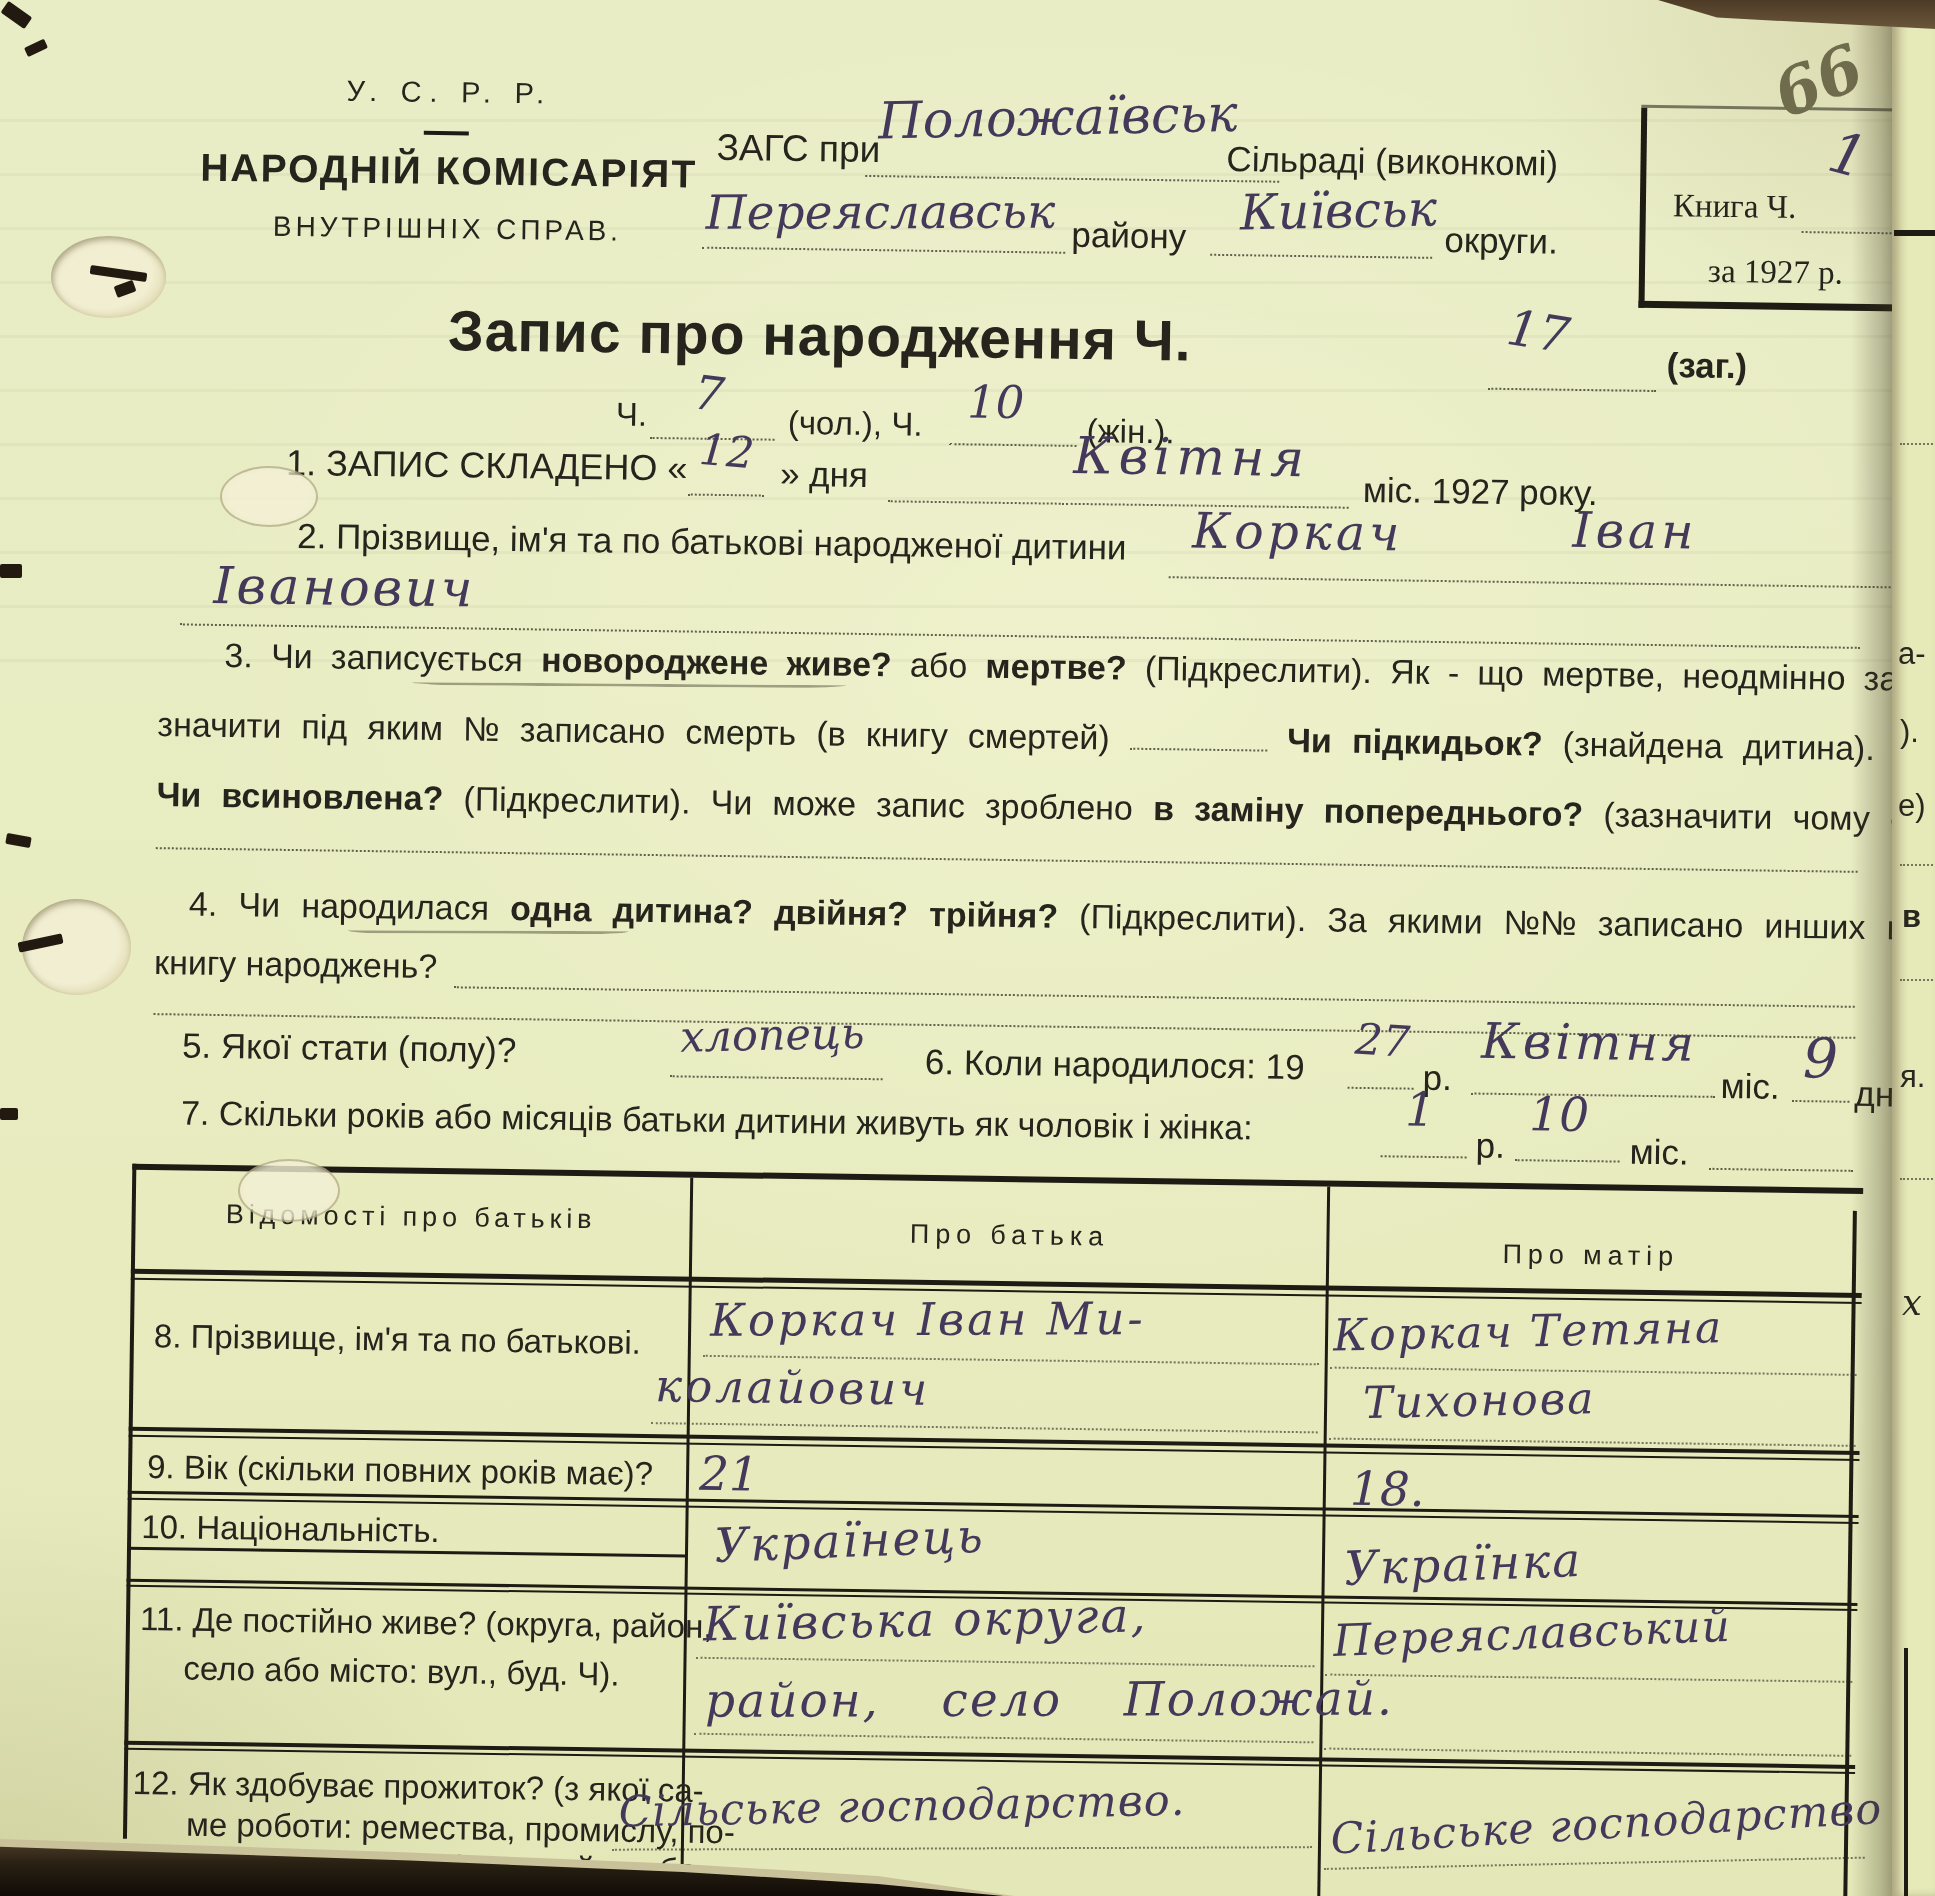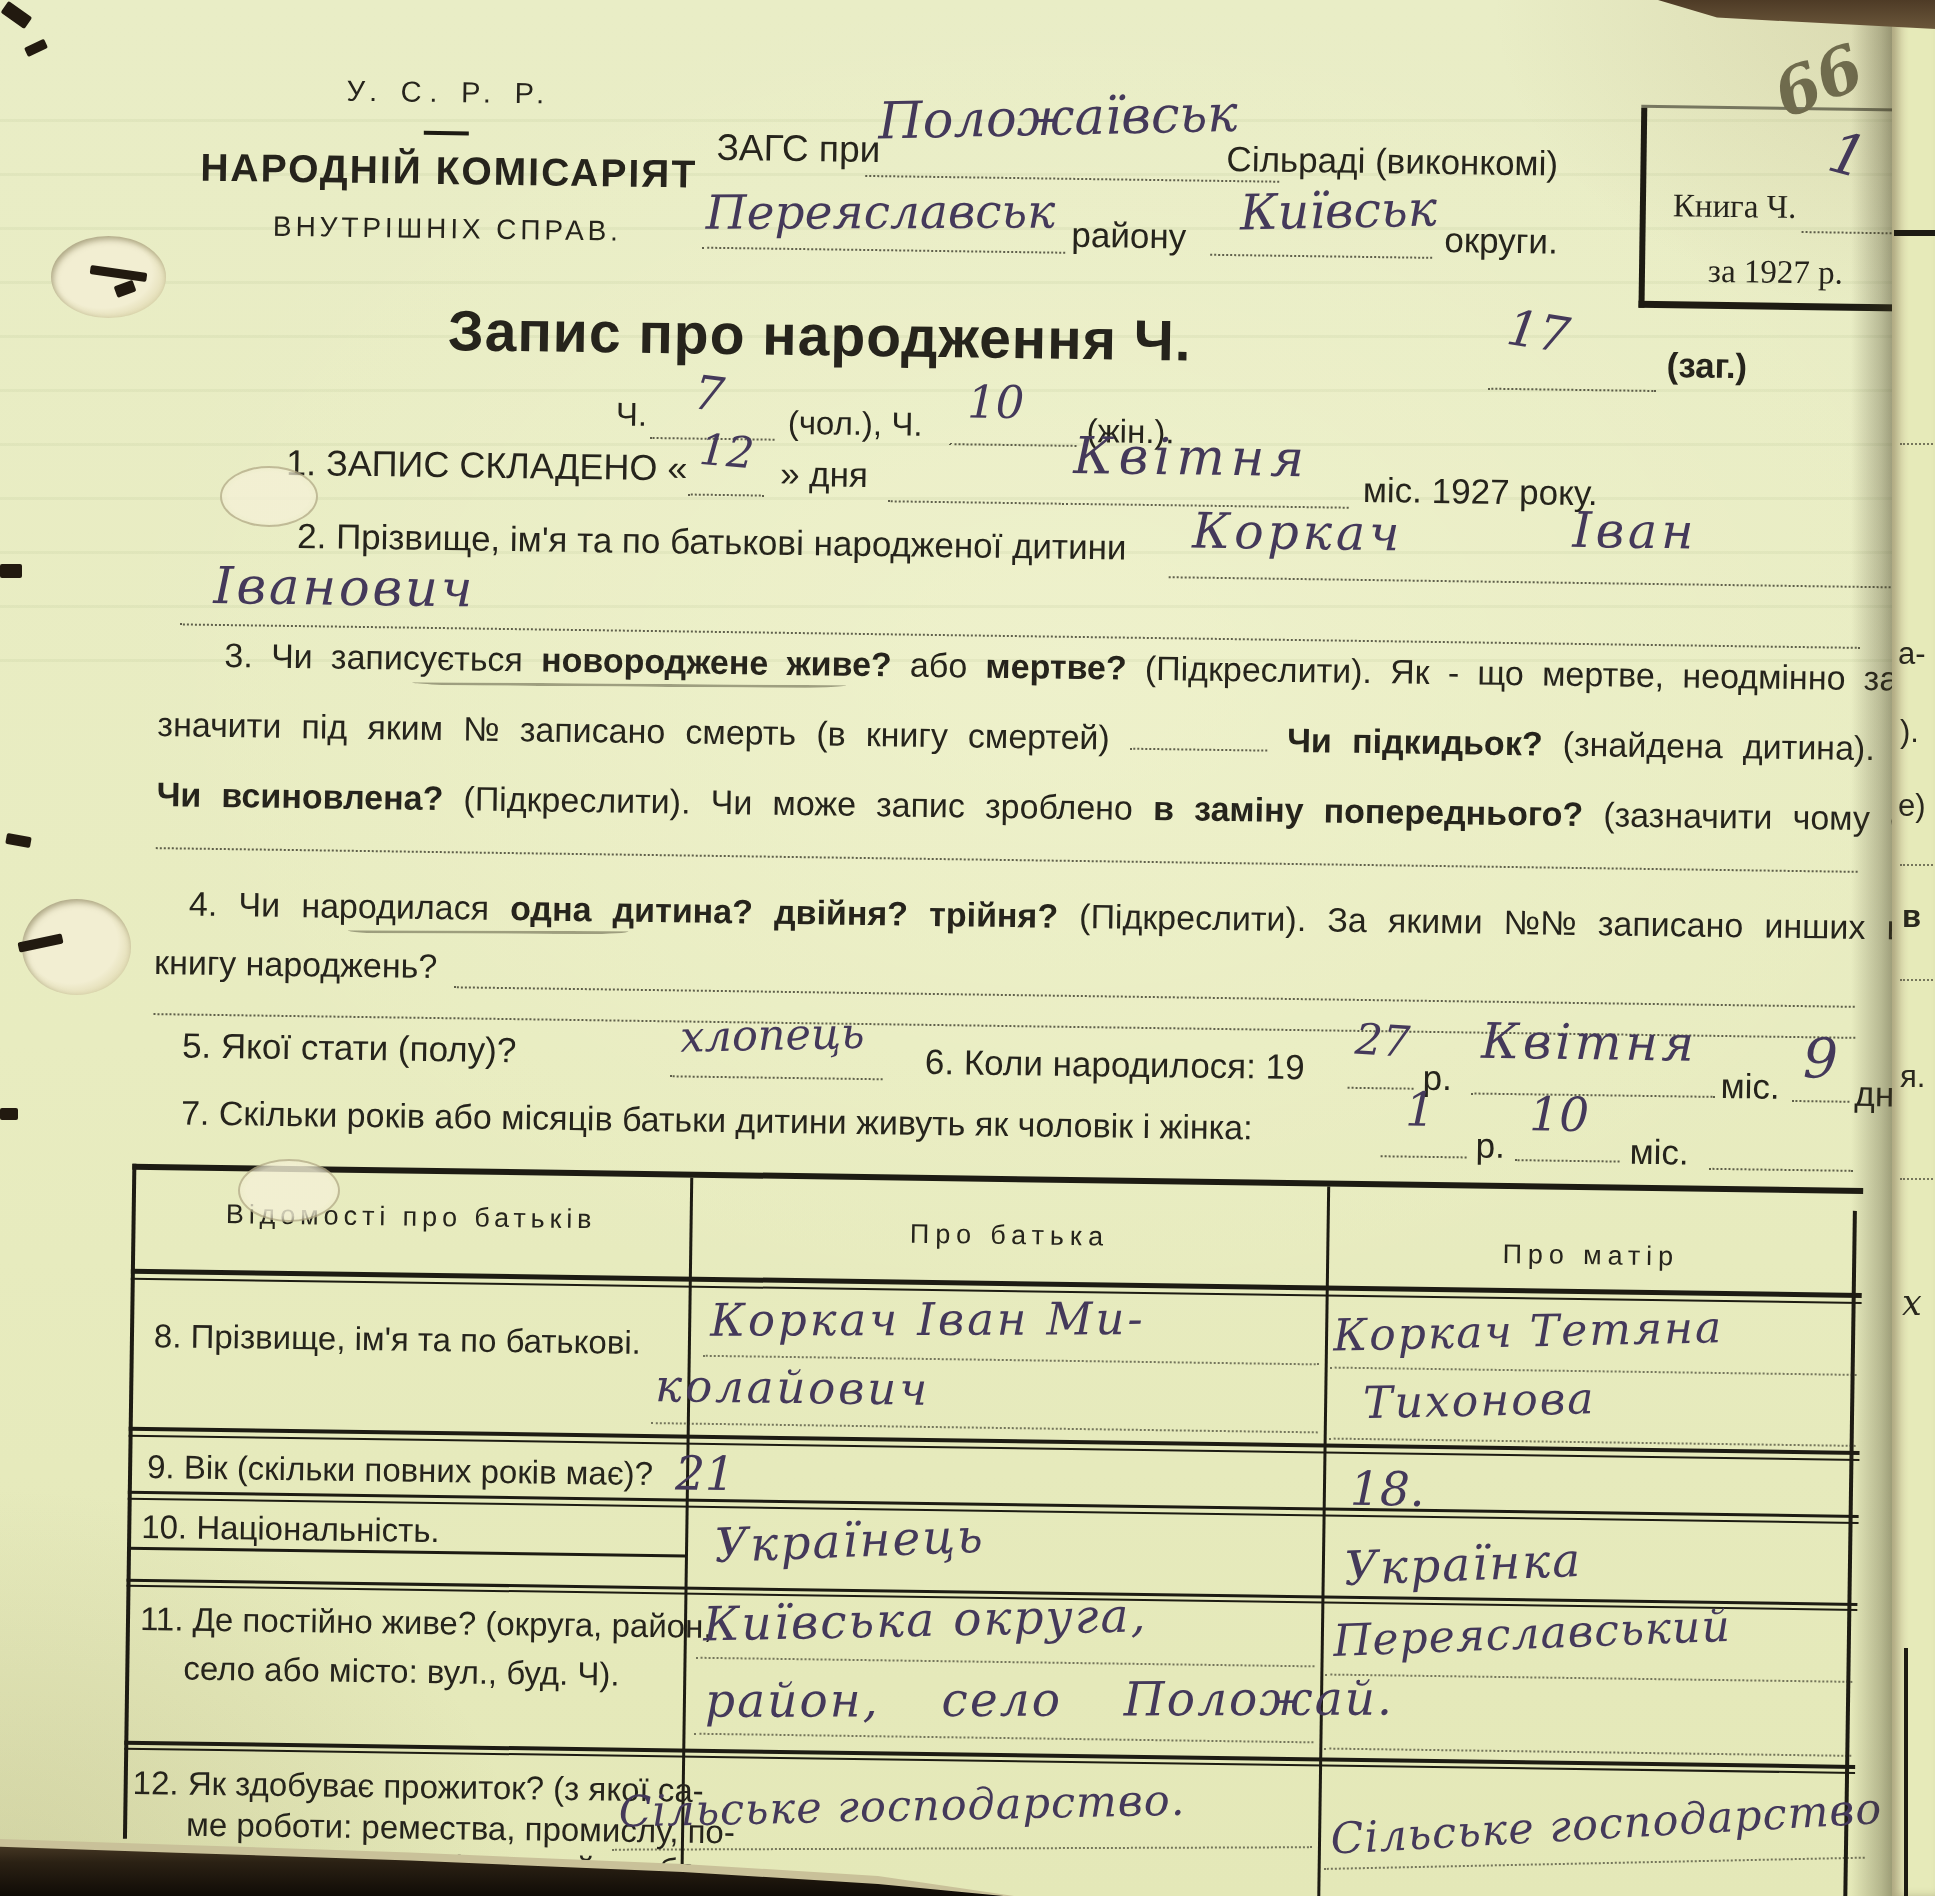--- a/index.html
+++ b/index.html
@@ -152,21 +152,21 @@
   <div class="abs hw" style="left:663px;top:1363px;font-size:45px;letter-spacing:2.9px;">колайович</div>
   <div class="abs dotsl" style="left:659px;top:1424px;width:667px;"></div>
   <div class="abs hw" style="left:1340px;top:1297px;font-size:44px;letter-spacing:2px;transform:rotate(-2deg);">Коркач Тетяна</div>
   <div class="abs dotsl" style="left:1337px;top:1359px;width:527px;"></div>
   <div class="abs hw" style="left:1371px;top:1367px;font-size:44px;letter-spacing:2px;transform:rotate(-2deg);">Тихонова</div>
   <div class="abs dotsl" style="left:1337px;top:1430px;width:527px;"></div>
   <div class="abs ln" style="left:137px;top:1438px;width:1731px;height:3.9px;"></div>
   <div class="abs ln" style="left:137px;top:1446px;width:1731px;height:2px;"></div>
 
   <div class="abs pr" style="left:156px;top:1459px;font-size:33px;">9. Вік (скільки повних років має)?</div>
-  <div class="abs hw" style="left:684px;top:1449px;font-size:47px;">21</div>
+  <div class="abs hw" style="left:708px;top:1449px;font-size:47px;">21</div>
   <div class="abs hw" style="left:1359px;top:1455px;font-size:47px;">18.</div>
   <div class="abs ln" style="left:137px;top:1502px;width:1731px;height:2.9px;"></div>
   <div class="abs ln" style="left:137px;top:1509px;width:1731px;height:2px;"></div>
 
   <div class="abs pr" style="left:151px;top:1519px;font-size:33px;">10. Національність.</div>
   <div class="abs ln" style="left:137px;top:1558px;width:559px;height:2.9px;"></div>
   <div class="abs hw" style="left:724px;top:1514px;font-size:47px;letter-spacing:2px;transform:rotate(-3deg);">Українець</div>
   <div class="abs hw" style="left:1354px;top:1529px;font-size:47px;letter-spacing:2px;transform:rotate(-3deg);">Українка</div>
   <div class="abs ln" style="left:137px;top:1590px;width:1731px;height:2.9px;"></div>
   <div class="abs ln" style="left:137px;top:1596px;width:1731px;height:2px;"></div>

